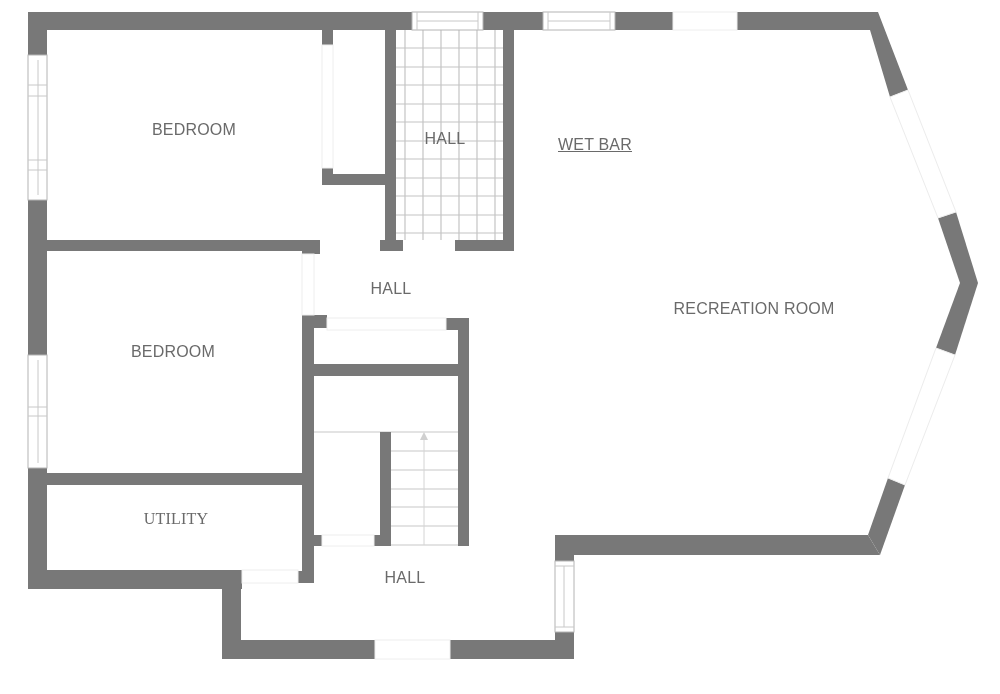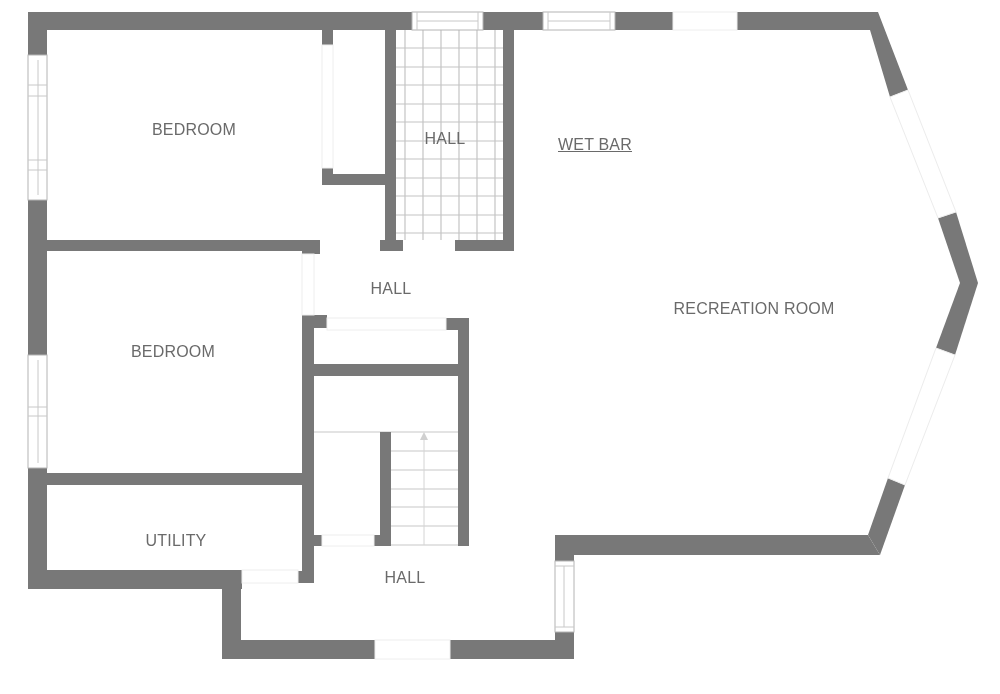--- a/index.html
+++ b/index.html
@@ -152,14 +152,14 @@
     <rect class="opening" x="375" y="640" width="75" height="19"></rect>
   </g>
 </svg>
 
 <div class="label" style="left:194px; top:130px;">BEDROOM</div>
 <div class="label" style="left:445px; top:139px;">HALL</div>
 <div class="label" style="left:595px; top:145px;text-decoration:underline;">WET BAR</div>
 <div class="label" style="left:391px; top:289px;">HALL</div>
 <div class="label" style="left:722px; top:309px;margin-left:32px;">RECREATION ROOM</div>
 <div class="label" style="left:173px; top:352px;">BEDROOM</div>
-<div class="label" style="left:176px; top:541px;">UTILITY</div>
+<div class="label" style="left:176px; top:519px;font-family:Liberation Serif, serif;">UTILITY</div>
 <div class="label" style="left:405px; top:578px;">HALL</div>
 
 </body></html>

